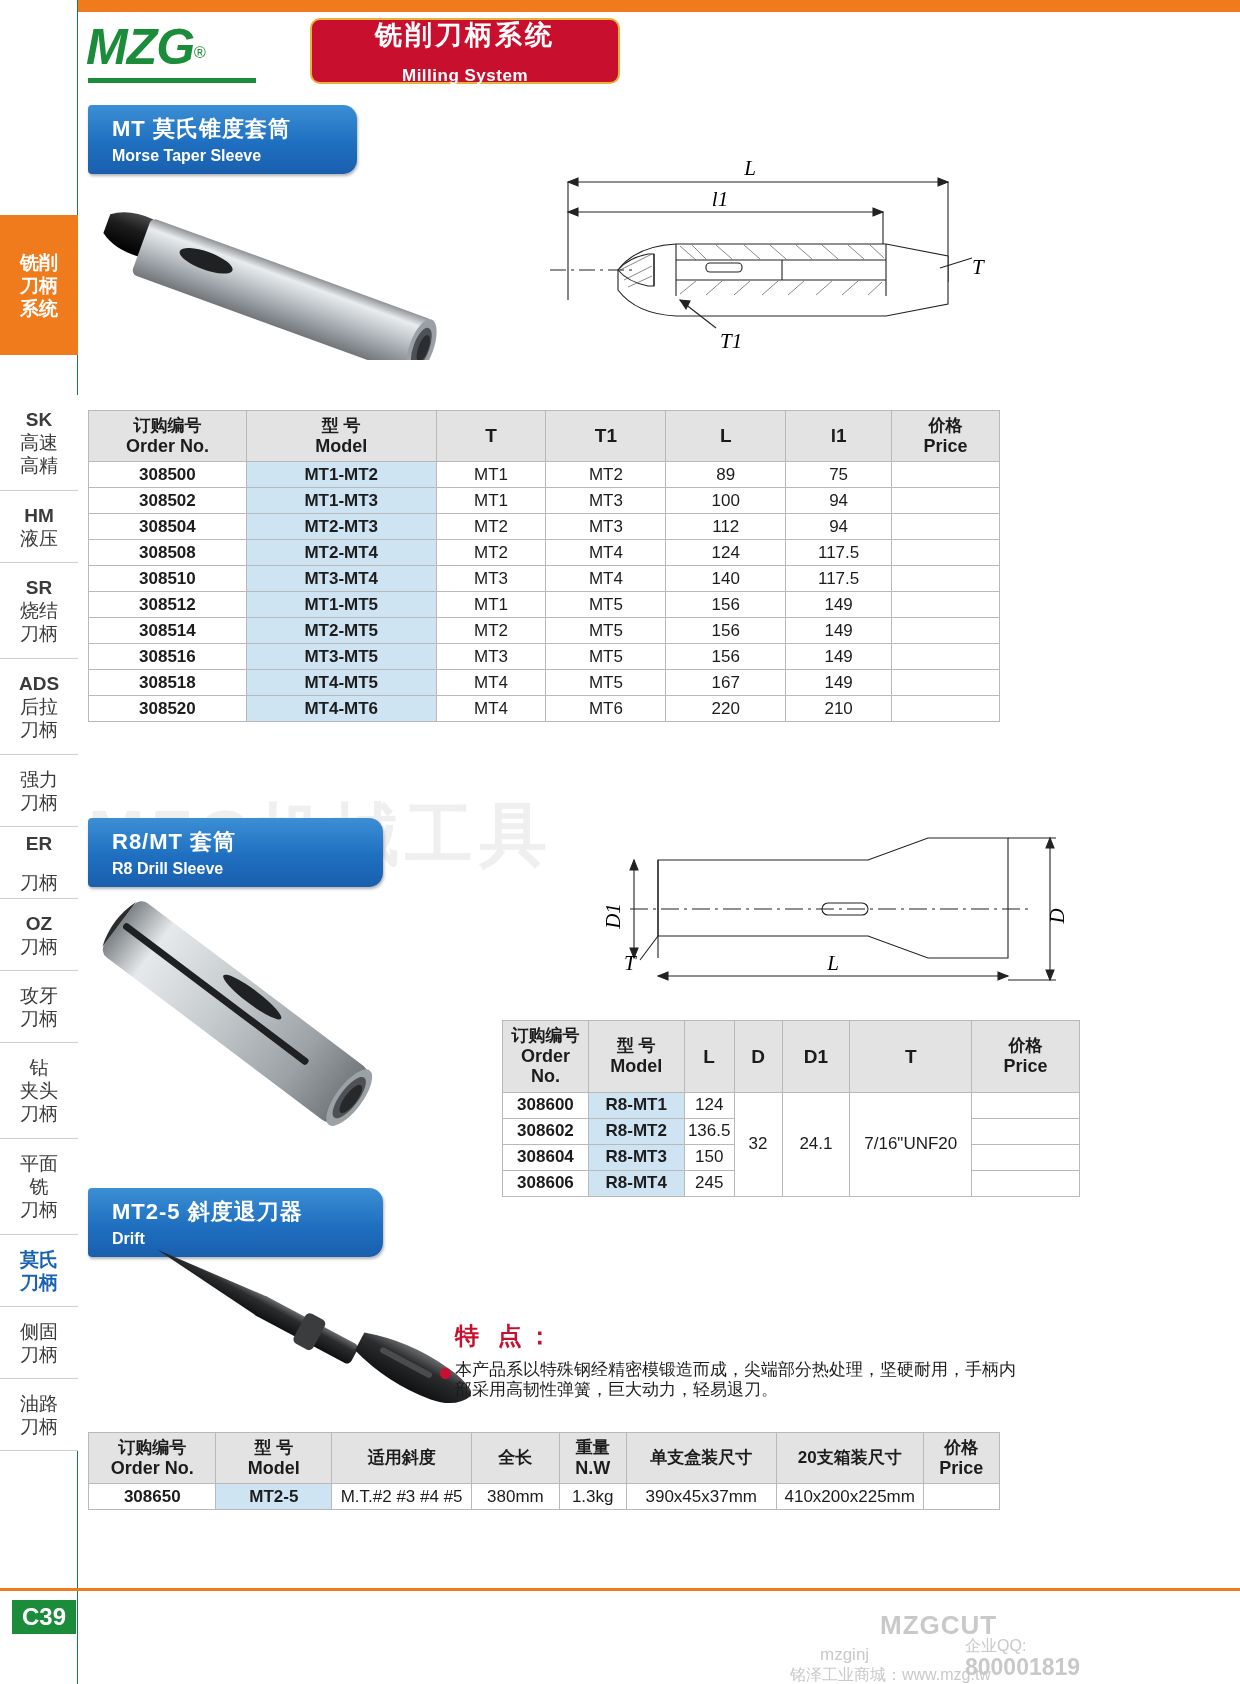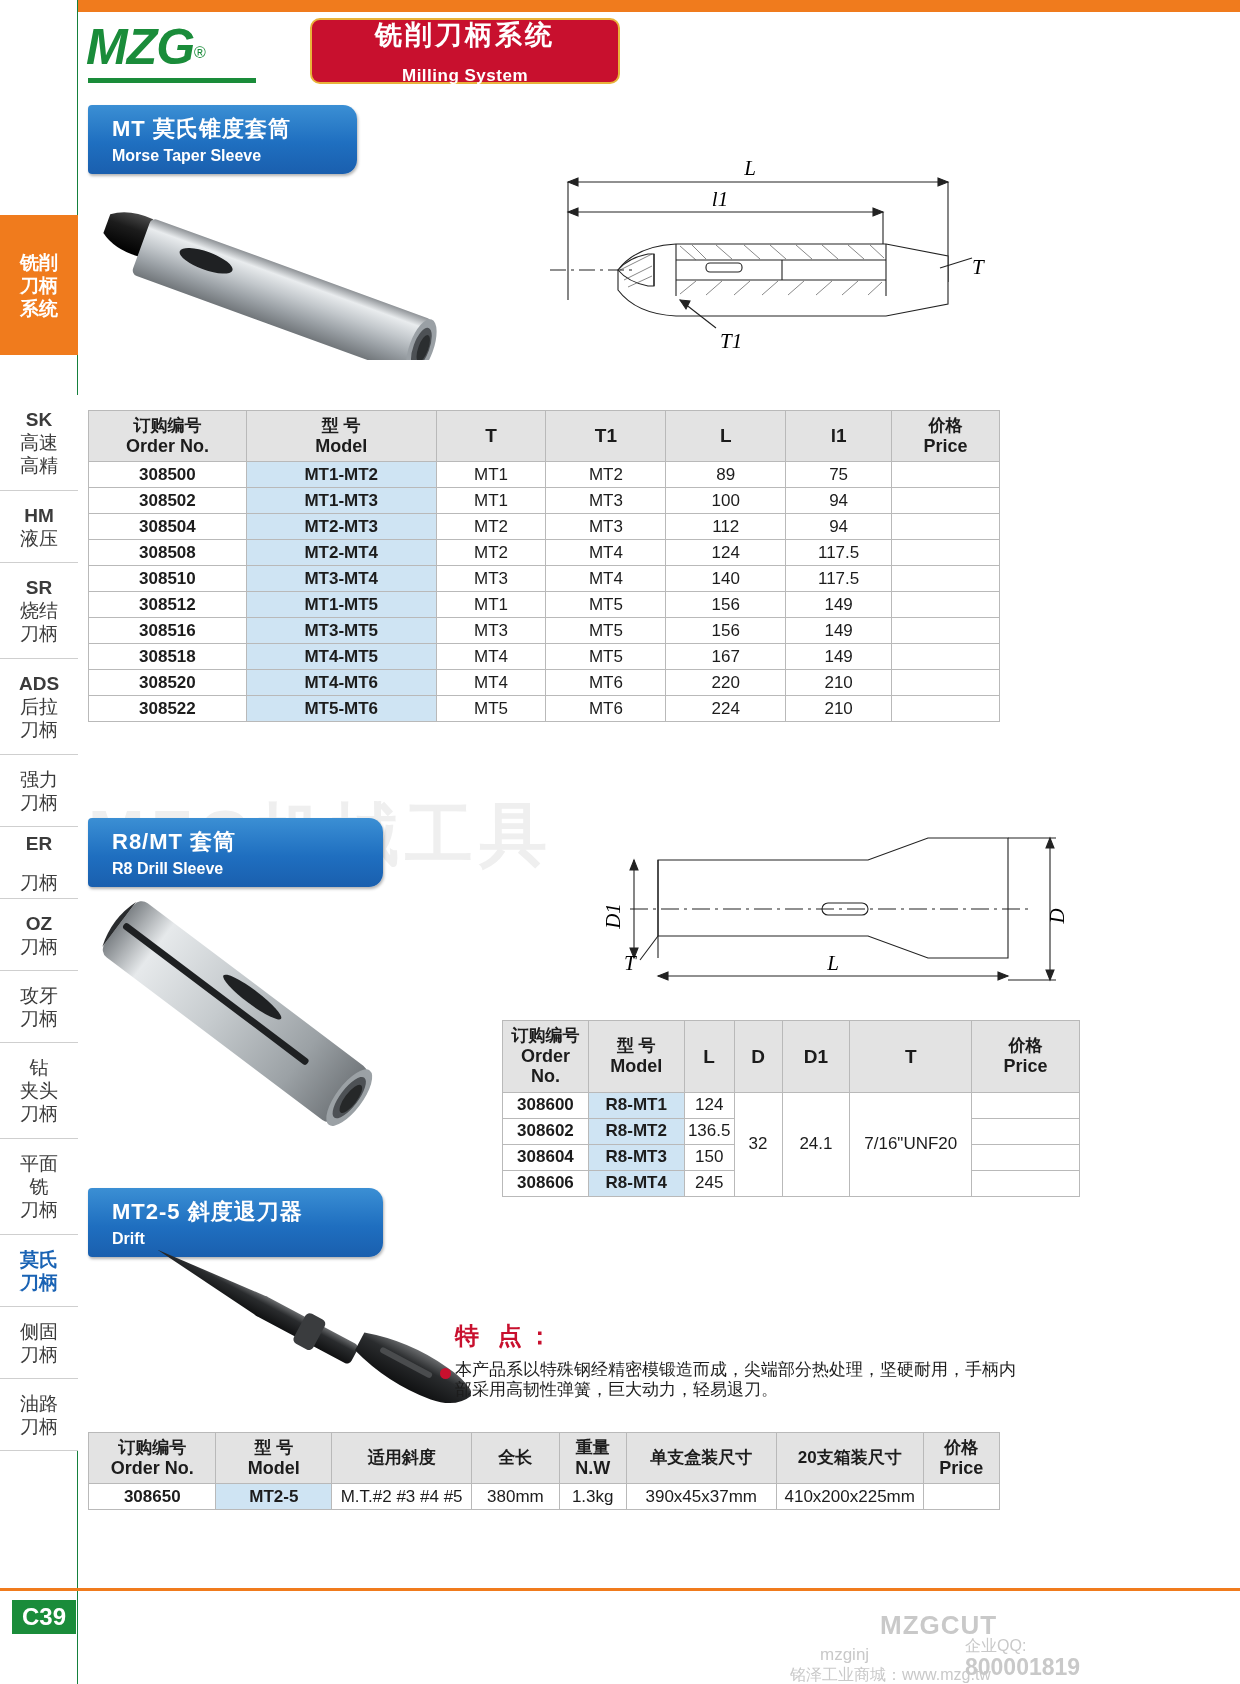--- a/index.html
+++ b/index.html
@@ -349,20 +349,29 @@
       <tr>
         <td class="ord">308512</td>
         <td class="model">MT1-MT5</td>
         <td>MT1</td>
         <td>MT5</td>
         <td>156</td>
         <td>149</td>
         <td class="price"></td>
       </tr>
       <tr>
+        <td class="ord">308514</td>
+        <td class="model">MT2-MT5</td>
+        <td>MT2</td>
+        <td>MT5</td>
+        <td>156</td>
+        <td>149</td>
+        <td class="price"></td>
+      </tr>
+      <tr>
         <td class="ord">308516</td>
         <td class="model">MT3-MT5</td>
         <td>MT3</td>
         <td>MT5</td>
         <td>156</td>
         <td>149</td>
         <td class="price"></td>
       </tr>
       <tr>
         <td class="ord">308518</td>
@@ -372,29 +381,20 @@
         <td>167</td>
         <td>149</td>
         <td class="price"></td>
       </tr>
       <tr>
         <td class="ord">308520</td>
         <td class="model">MT4-MT6</td>
         <td>MT4</td>
         <td>MT6</td>
         <td>220</td>
-        <td>210</td>
-        <td class="price"></td>
-      </tr>
-      <tr>
-        <td class="ord">308522</td>
-        <td class="model">MT5-MT6</td>
-        <td>MT5</td>
-        <td>MT6</td>
-        <td>224</td>
         <td>210</td>
         <td class="price"></td>
       </tr>
     </tbody>
 </table>
 
 <div class="sec-tab" style="left:88px; top:818px; width:295px;">
   <div class="cn">R8/MT  套筒</div>
   <div class="en">R8 Drill Sleeve</div>
 </div>

